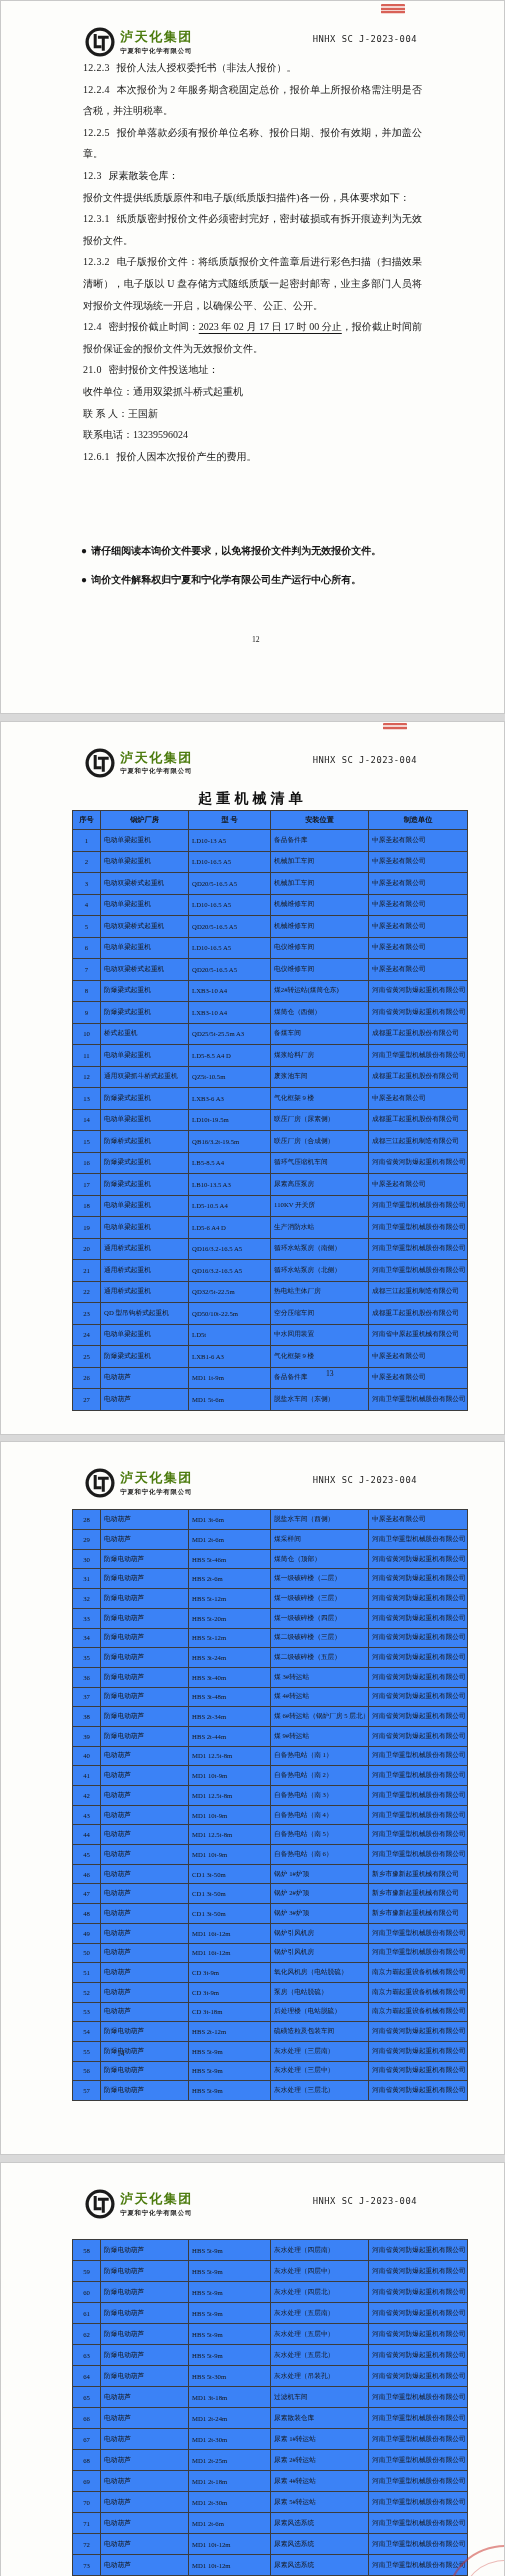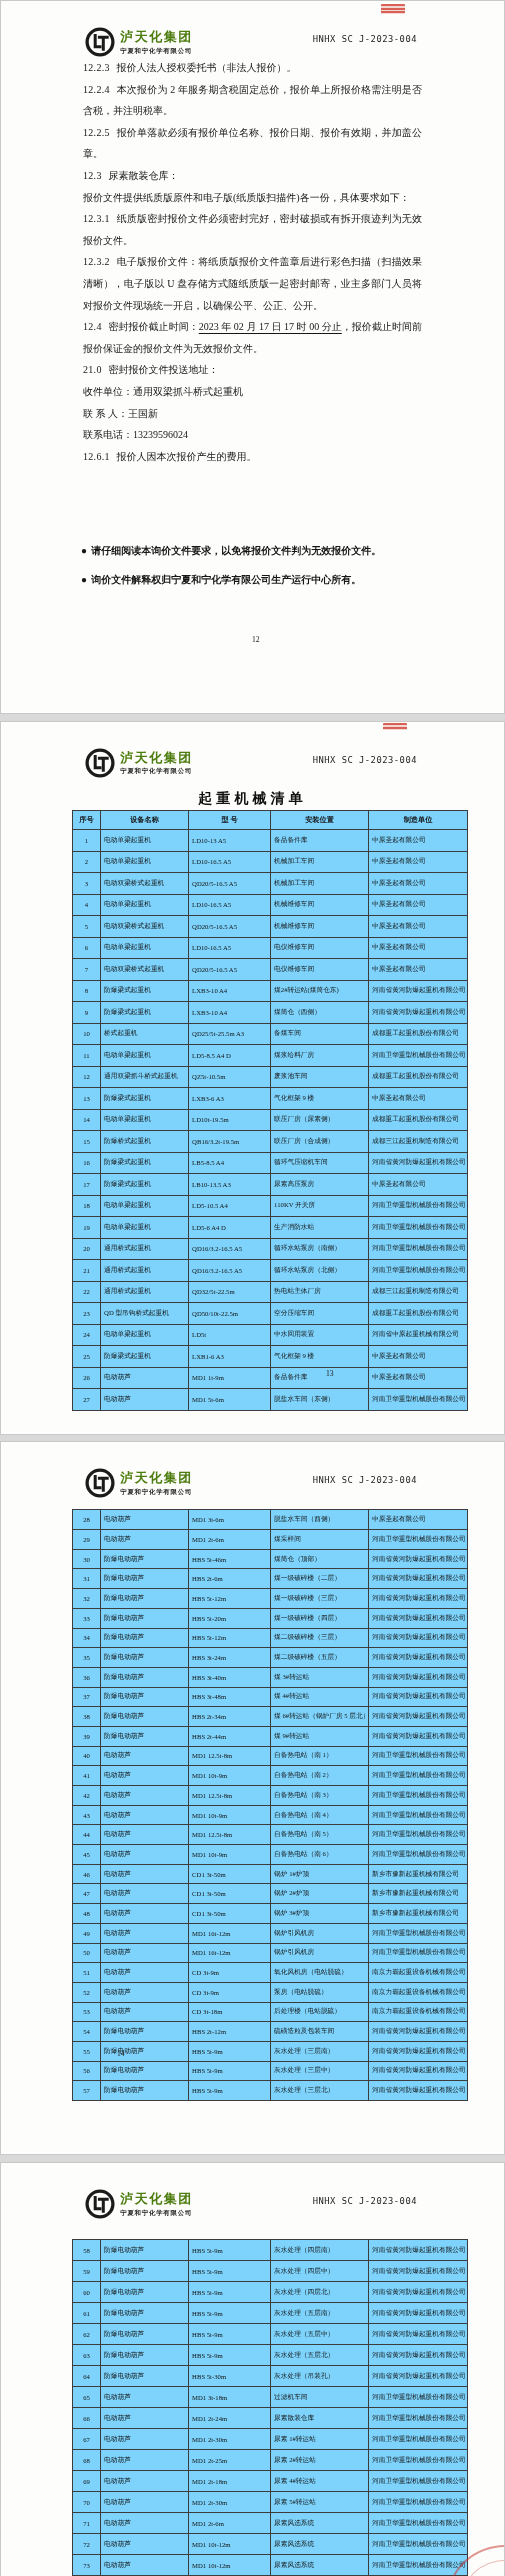--- a/index.html
+++ b/index.html
@@ -40,21 +40,21 @@
   .bullets{position:absolute;top:535px;left:80px;width:342px;font-size:10px;font-weight:bold;line-height:29px;}
   .bullets .b-row{display:flex;}
   .b-dot{margin-right:4.1px;}
   .pagenum{position:absolute;font-size:7.7px;color:#222;}
   .pn1{left:251px;top:634px;}
   .pn2{left:325px;top:647px;}
   .pn3{left:116px;top:607px;}
   
   .doc-title{position:absolute;top:68px;left:0;width:100%;text-align:center;
     font-size:14px;font-weight:bold;letter-spacing:4.1px;color:#111;}
-  table.tbl{position:absolute;left:71px;border-collapse:collapse;table-layout:fixed;width:395px;background:#7dd3fc;}
+  table.tbl{position:absolute;left:71px;border-collapse:collapse;table-layout:fixed;width:395px;background:#3b82f6;}
   .tbl th,.tbl td{border:0.5px solid #3c3c3c;font-size:6.7px;color:#151515;
     padding:1px 3.1px;overflow:hidden;white-space:nowrap;}
   .tbl th{height:16.5px;font-size:7.2px;font-weight:bold;text-align:center;padding:1px 1px;}
   .tbl td{text-align:left;}
   .tbl td:first-child{text-align:center;padding:1px 0.5px;}
   .t-p2{top:88px;} .t-p2 td{height:18.5px;}
   .t-p3{top:67px;} .t-p3 td{height:16.7px;}
   .t-p4{top:76px;} .t-p4 td{height:18px;}
   
   .seal{position:absolute;top:382px;right:-61px;width:116px;height:116px;border-radius:50%;
@@ -153,21 +153,21 @@
     <colgroup>
         <col style="width:28px">
         <col style="width:88px">
         <col style="width:82px">
         <col style="width:98px">
         <col style="width:99px">
       </colgroup>
     <thead>
       <tr>
         <th>序号</th>
-        <th>设备名称</th>
+        <th>锅炉厂房</th>
         <th>型 号</th>
         <th>安装位置</th>
         <th>制造单位</th>
       </tr>
     </thead>
     <tbody>
 
         <tr>
           <td>1</td>
           <td>电动单梁起重机</td>

